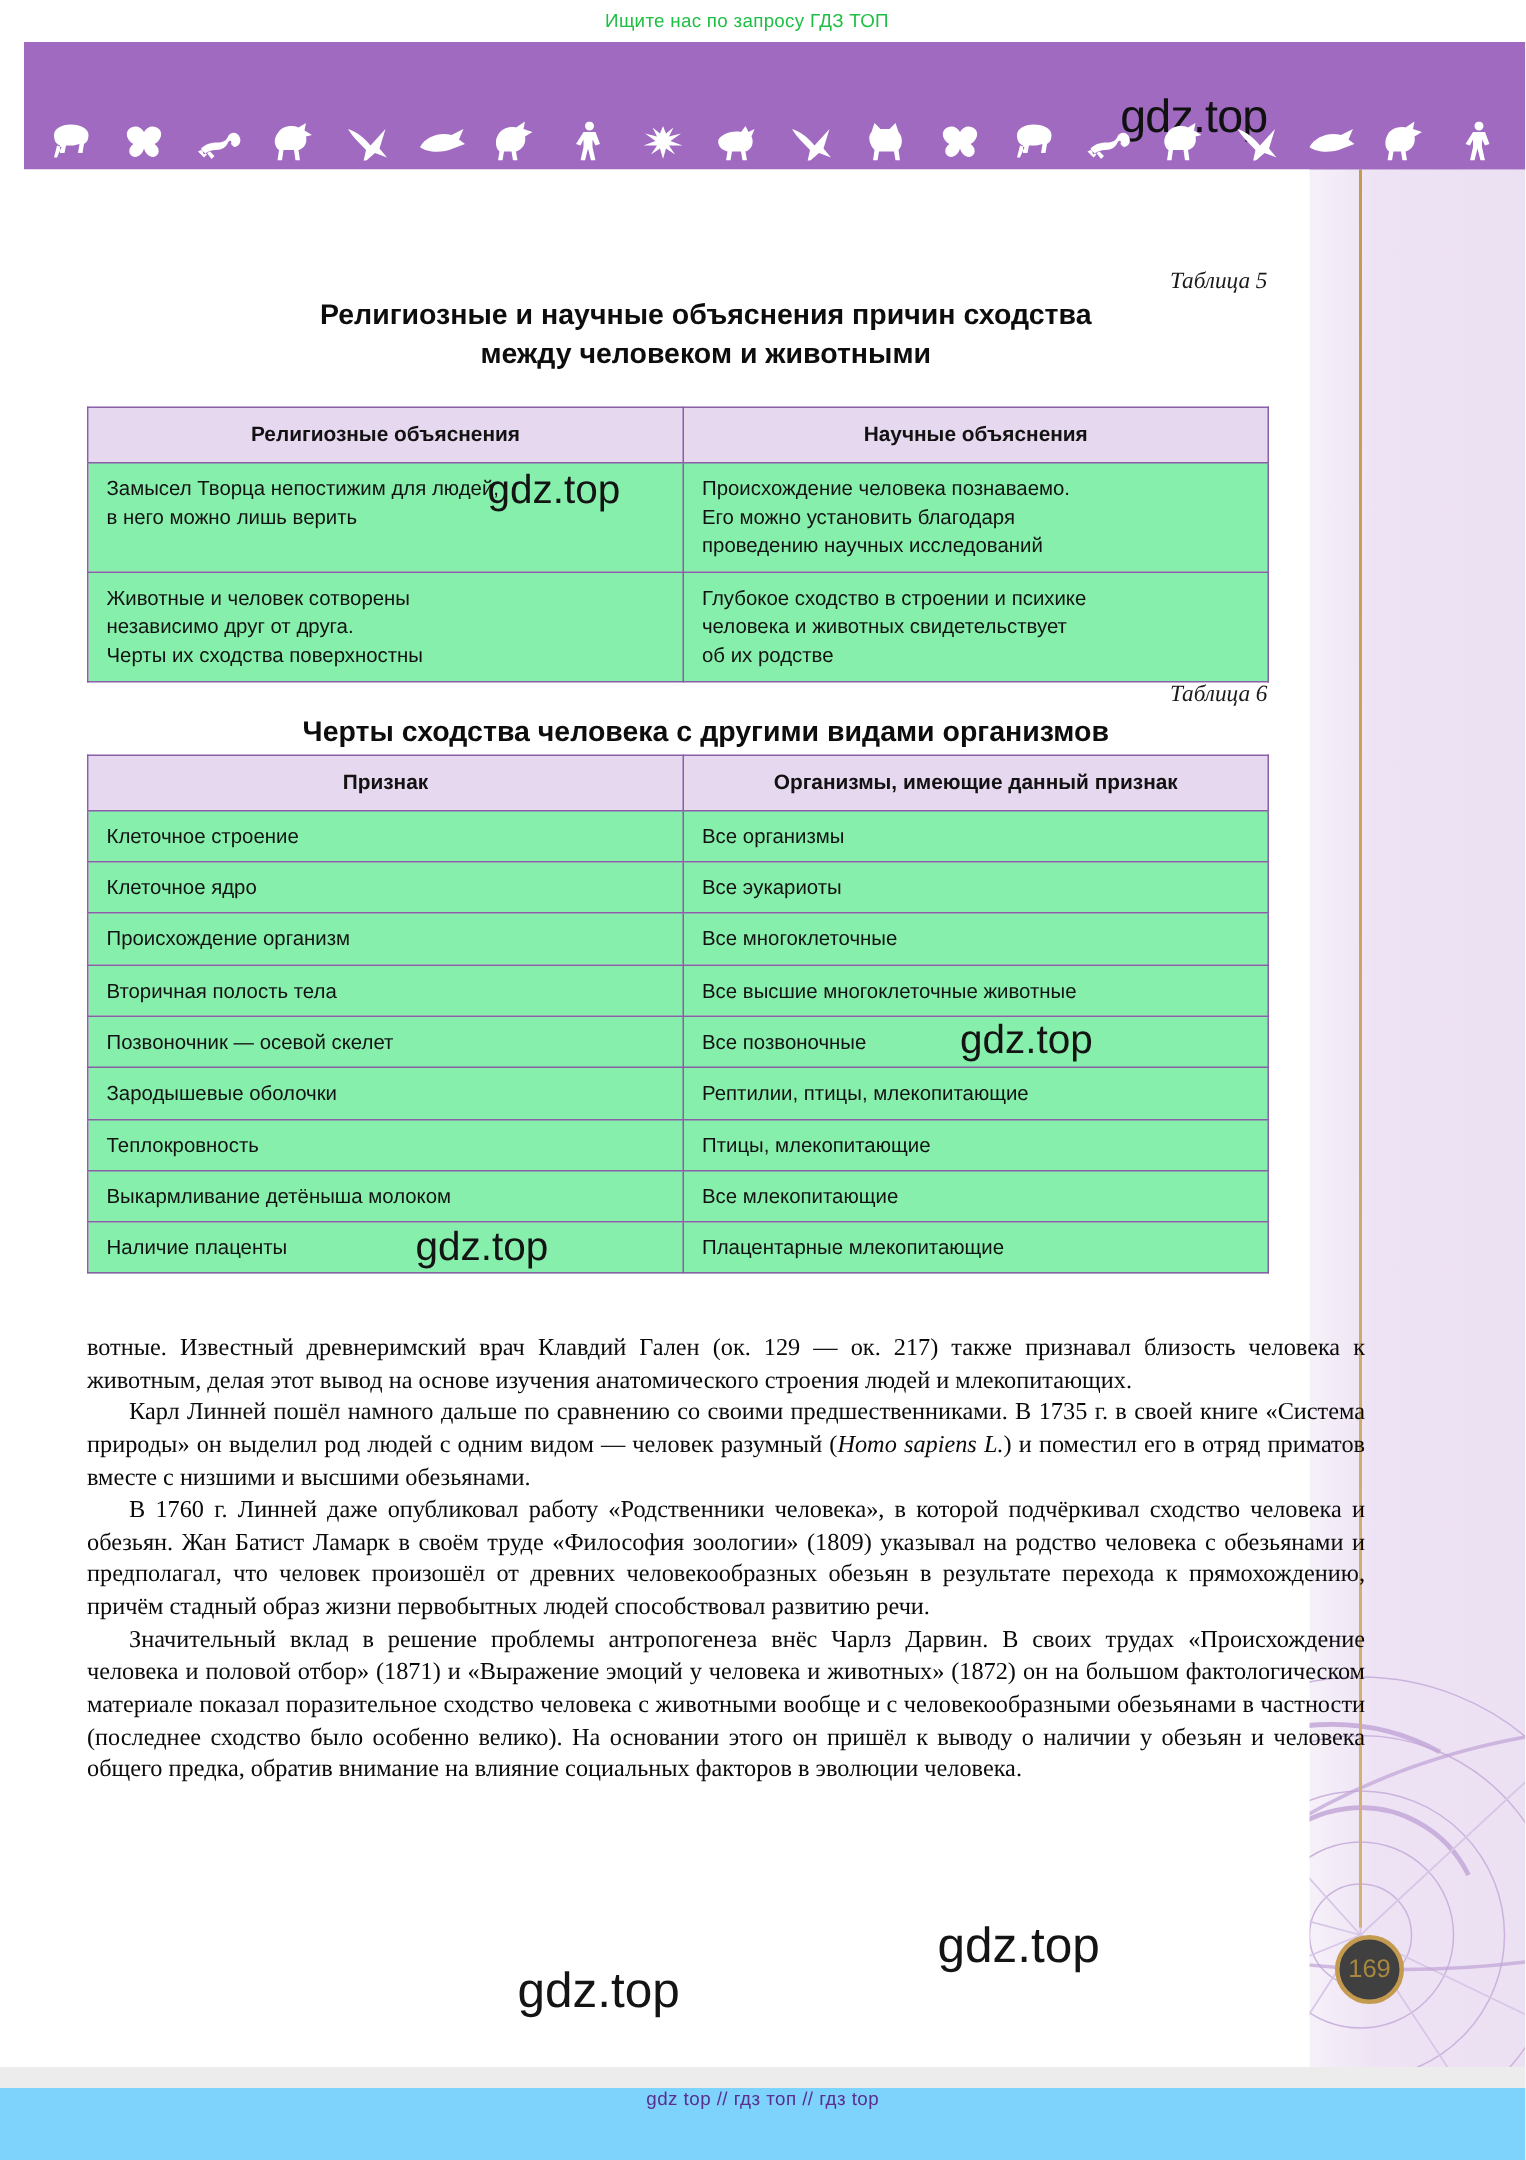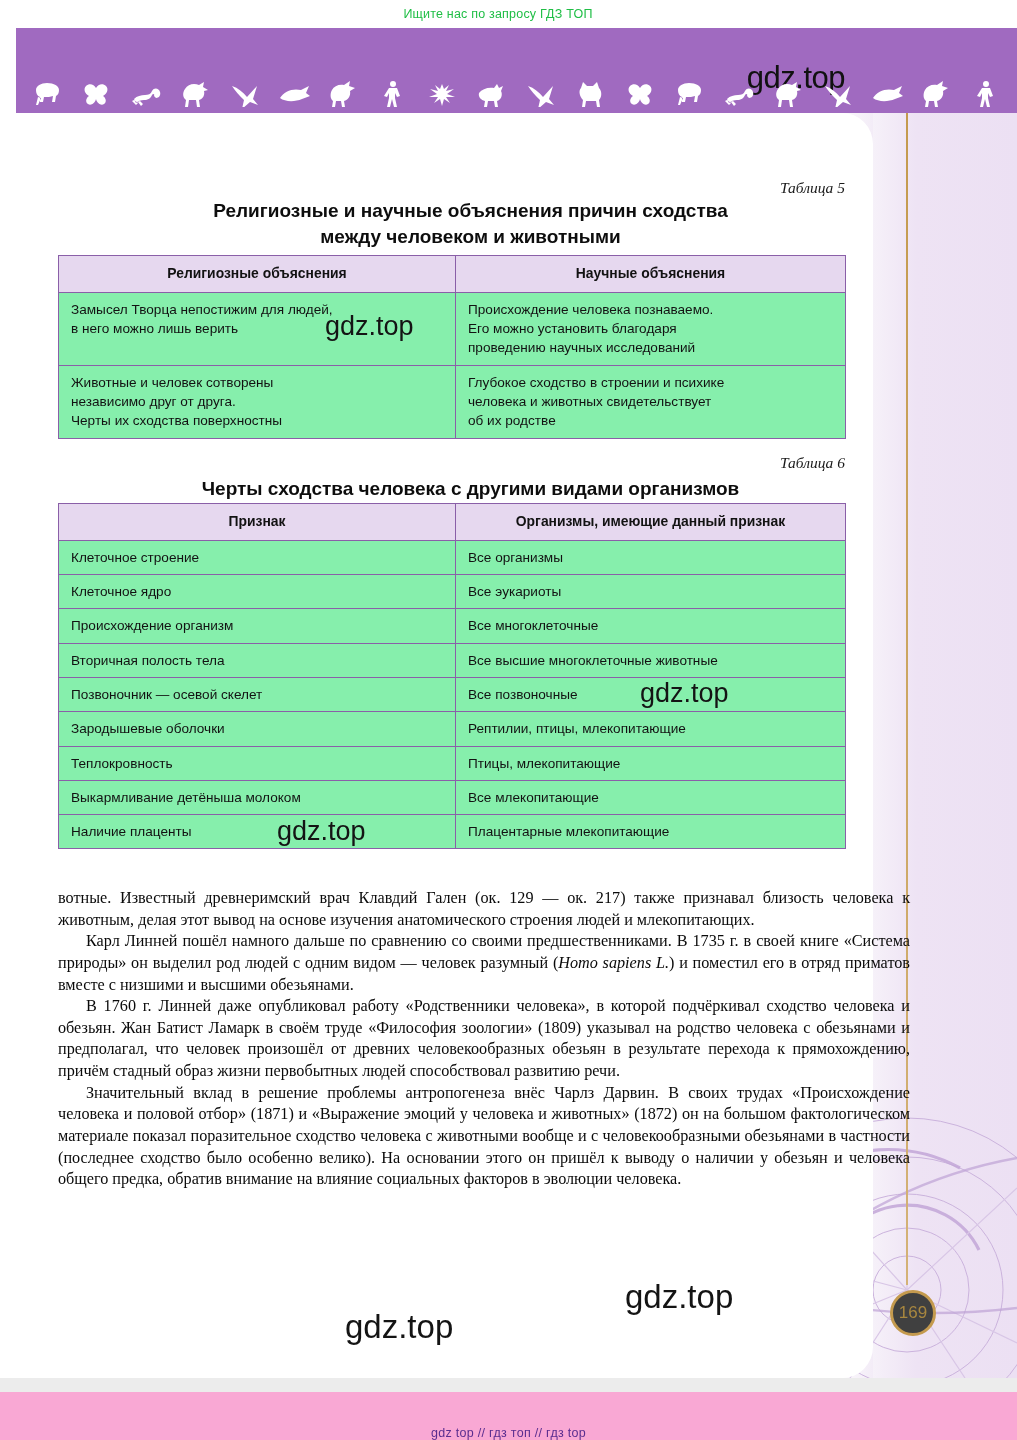--- a/index.html
+++ b/index.html
@@ -77,21 +77,20 @@
     display:flex;align-items:center;justify-content:center;
     font-family:"Liberation Sans",sans-serif;
     font-size:17px;color:#a8873f;font-weight:400;
     box-sizing:border-box;
   }
 
   
   .content{
     position:absolute;left:0;top:85px;width:873px;height:1265px;
     background:#ffffff;
-    border-radius:31px;
   }
 
   .tbl-caption-no{
     position:absolute;right:28px;
     font-family:"Liberation Serif",serif;font-style:italic;
     font-size:15.5px;color:#1a1a1a;
   }
   .tbl-title{
     position:absolute;left:0;width:873px;text-align:center;
     font-family:"Liberation Sans",sans-serif;font-weight:bold;
@@ -131,21 +130,21 @@
     color:#141414;pointer-events:none;white-space:nowrap;
   }
 
   
   .sep-bar{
     position:absolute;left:0;top:1378px;width:1017px;height:14px;
     background:#ececec;
   }
   .footer{
     position:absolute;left:0;top:1392px;width:1017px;height:48px;
-    background:#f9a8d4;display:flex;align-items:flex-end;justify-content:center;
+    background:#7dd3fc;display:flex;align-items:flex-start;justify-content:center;
   }
   .footer-text{
     font-family:"Liberation Sans",sans-serif;font-size:12.5px;
     color:#5a2d8f;letter-spacing:.3px;
   }
 </style>
 </head>
 <body>
 
 <div class="promo-strip">
@@ -300,21 +299,21 @@
   </div>
 
   <div class="content">
 
     <div class="tbl-caption-no" style="top:66px;">Таблица 5</div>
     <div class="tbl-title" style="top:85px;">
       <div>Религиозные и научные объяснения причин сходства</div>
       <div>между человеком и животными</div>
     </div>
 
-    <table class="gtab" id="table5" style="left:58px;top:142px;width:787px;">
+    <table class="gtab" id="table5" style="left:58px;top:158px;width:787px;">
       <colgroup>
           <col style="width:397px">
           <col style="width:390px">
         </colgroup>
       <thead>
         <tr>
           <th>Религиозные объяснения</th>
           <th>Научные объяснения</th>
         </tr>
       </thead>

